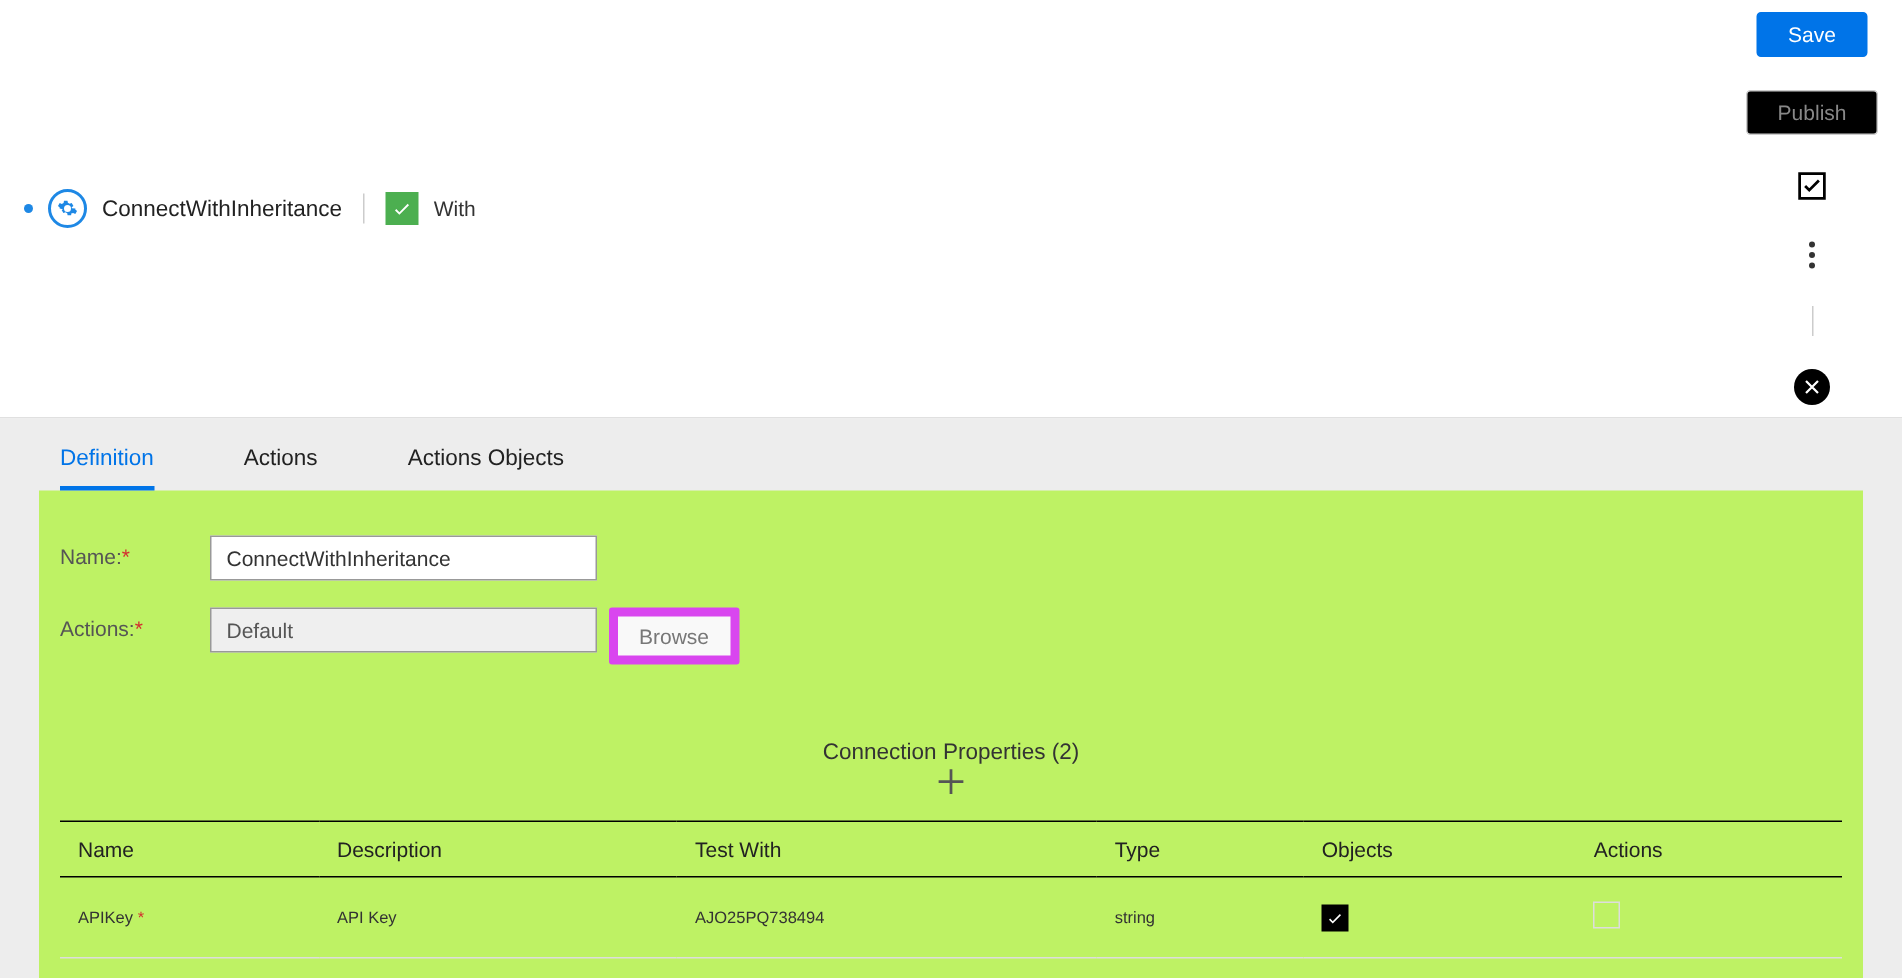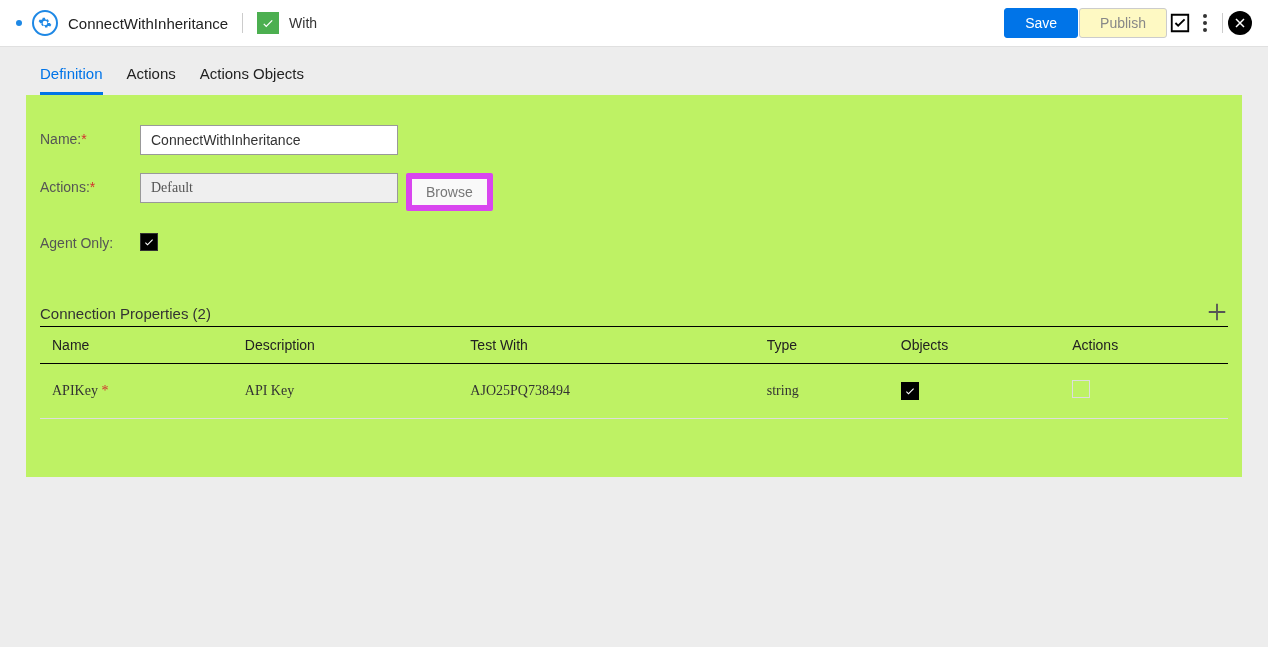--- a/index.html
+++ b/index.html
@@ -55,36 +55,37 @@
       align-items: center;
       justify-content: center;
     }
     .status-text {
       font-size: 14px;
       color: #333;
     }
     .header-right {
       display: flex;
       align-items: center;
-      gap: 1px;
+      gap: 22px;
+      flex-direction: column;
     }
     .btn {
       padding: 6px 20px;
       font-size: 14px;
       border-radius: 3px;
       cursor: pointer;
       border: 1px solid transparent;
     }
     .btn-primary {
       background: #0074e8;
       color: #fff;
       border-color: #0074e8;
     }
     .btn-secondary {
-      background: #fef9c3;
+      background: #000000;
       color: #888;
       border: 1px solid #ccc;
     }
     .icon-btn {
       width: 24px;
       height: 24px;
       display: flex;
       align-items: center;
       justify-content: center;
       cursor: pointer;
@@ -109,21 +110,21 @@
       align-items: center;
       justify-content: center;
     }
     .content-wrap {
       background: #ededed;
       padding: 0 26px 26px 26px;
       min-height: 600px;
     }
     .tabs {
       display: flex;
-      gap: 24px;
+      gap: 60px;
       padding: 18px 14px 0 14px;
     }
     .tab {
       font-size: 15px;
       color: #222;
       padding-bottom: 10px;
       cursor: pointer;
     }
     .tab.active {
       color: #0074e8;
@@ -150,21 +151,20 @@
       width: 258px;
       height: 30px;
       border: 1px solid #999;
       padding: 4px 10px;
       font-size: 14px;
       color: #333;
     }
     .form-input.readonly {
       background: #efefef;
       color: #555;
-      font-family: Liberation Serif, serif;
     }
     .form-textarea {
       width: 258px;
       height: 56px;
       border: 1px solid #999;
       padding: 4px 10px;
       font-size: 14px;
       resize: both;
     }
     .btn-browse {
@@ -187,20 +187,22 @@
       margin-top: 4px;
     }
     .checkbox.checked {
       background: #000;
     }
     .section-header {
       display: flex;
       justify-content: space-between;
       align-items: center;
       margin-top: 50px;
+      margin-bottom: 12px;
+      flex-direction: column;
     }
     .section-title {
       font-size: 15px;
       color: #333;
     }
     .plus-icon {
       cursor: pointer;
     }
     .table {
       width: 100%;
@@ -215,24 +217,23 @@
       font-weight: normal;
       font-size: 14px;
       color: #222;
       padding: 10px 12px;
     }
     .table tbody tr {
       border-bottom: 1px solid #ddd;
     }
     .table td {
       padding: 16px 12px;
-      font-size: 14px;
+      font-size: 11px;
       color: #333;
       vertical-align: middle;
-      font-family: Liberation Serif, serif;
     }
     .cell-check {
       width: 18px;
       height: 18px;
       display: inline-flex;
       align-items: center;
       justify-content: center;
     }
     .cell-check.checked {
       background: #000;
@@ -303,28 +304,20 @@
 
     <div class="form-row">
       <div class="form-label">
         <span>Actions:</span><span class="req">*</span>
       </div>
       <input class="form-input readonly" type="text" readonly="" value="Default" style="">
       <button class="btn-browse">Browse</button>
     </div>
 
 
-    <div class="form-row">
-      <div class="form-label">Agent Only:</div>
-      <div class="checkbox checked">
-        <svg width="12" height="12" viewBox="0 0 24 24">
-          <path fill="#fff" d="M9 16.2l-3.5-3.5L4 14.2 9 19.2 20 8.2l-1.5-1.5z"></path>
-        </svg>
-      </div>
-    </div>
 
     <div class="section-header">
       <div class="section-title">Connection Properties (2)</div>
       <div class="plus-icon">
         <svg width="22" height="22" viewBox="0 0 24 24">
           <path stroke="#555" stroke-width="2" d="M12 3v18M3 12h18"></path>
         </svg>
       </div>
     </div>
 

